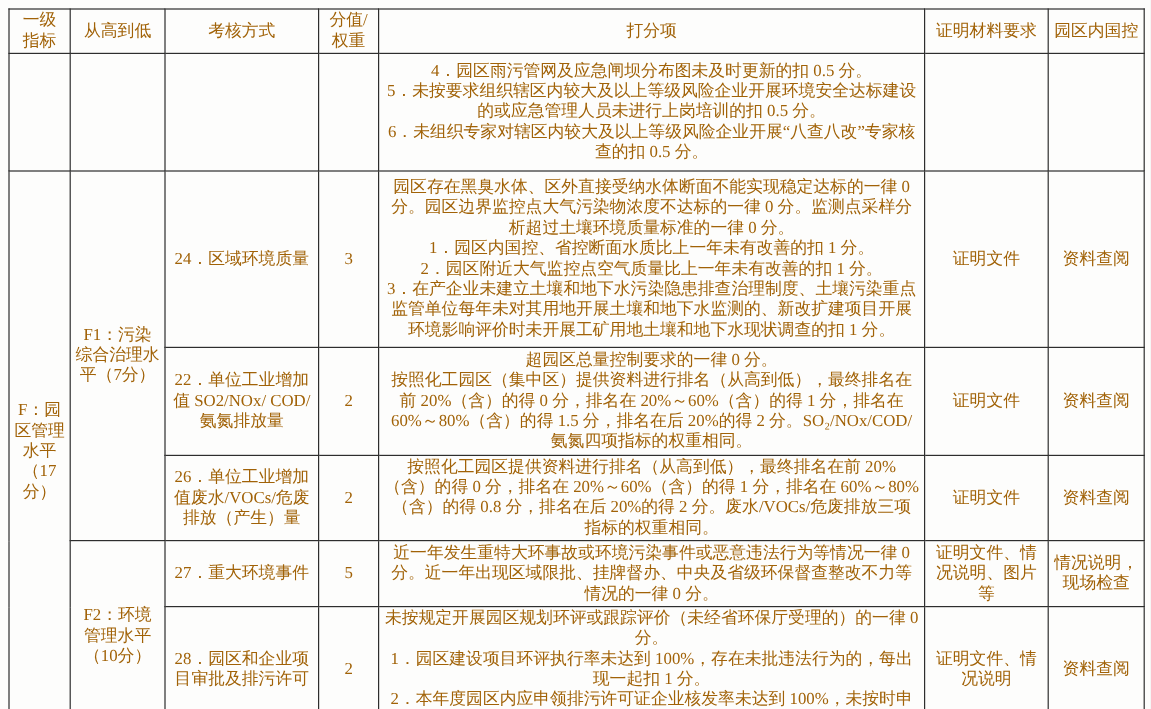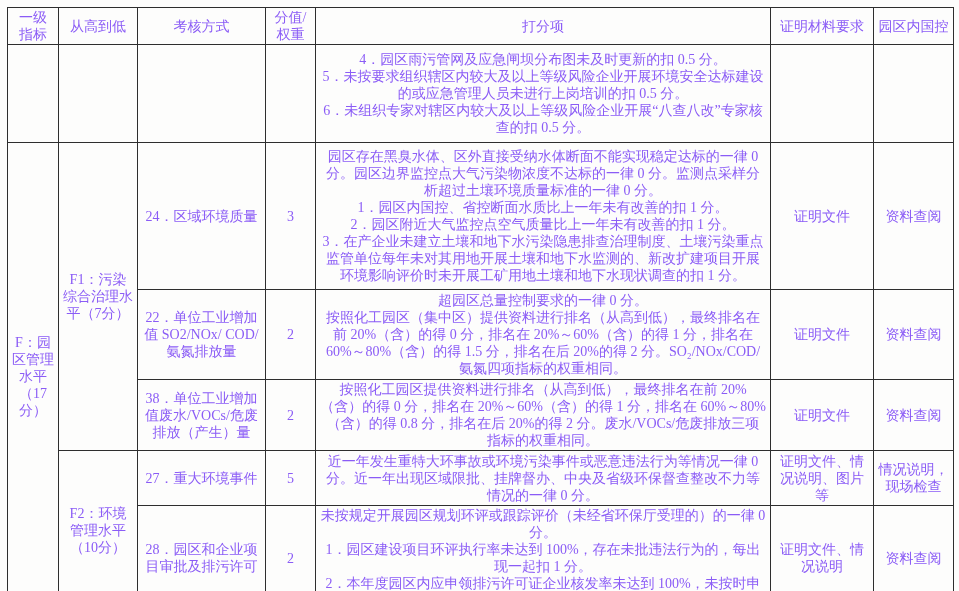--- a/index.html
+++ b/index.html
@@ -2,21 +2,21 @@
 <html><head>
 <meta charset="utf-8">
 <style>
   html, body { margin: 0; padding: 0; background: #e8e8e8; }
   .page {
     position: relative;
     width: 959px;
     height: 591px;
     background: #fdfdfc;
     font-family: "Liberation Serif", "DejaVu Serif", serif;
-    color: #8b5cf6;
+    color: #a16207;
     overflow: hidden;
   }
   table.grid {
     position: absolute;
     left: 7px;
     top: 7px;
     width: 946px;
     border-collapse: collapse;
     table-layout: fixed;
   }
@@ -109,21 +109,21 @@
     <tr style="height:90px">
       <td class="ind">22．单位工业增加值 SO2/NOx/ COD/氨氮排放量</td>
       <td class="score">2</td>
       <td class="scoring">超园区总量控制要求的一律 0 分。
 按照化工园区（集中区）提供资料进行排名（从高到低），最终排名在前 20%（含）的得 0 分，排名在 20%～60%（含）的得 1 分，排名在 60%～80%（含）的得 1.5 分，排名在后 20%的得 2 分。SO₂/NOx/COD/氨氮四项指标的权重相同。</td>
       <td class="ev">证明文件</td>
       <td class="me">资料查阅</td>
     </tr>
 
     <tr style="height:55px">
-      <td class="ind">38．单位工业增加值废水/VOCs/危废排放（产生）量</td>
+      <td class="ind">26．单位工业增加值废水/VOCs/危废排放（产生）量</td>
       <td class="score">2</td>
       <td class="scoring">按照化工园区提供资料进行排名（从高到低），最终排名在前 20%（含）的得 0 分，排名在 20%～60%（含）的得 1 分，排名在 60%～80%（含）的得 0.8 分，排名在后 20%的得 2 分。废水/VOCs/危废排放三项指标的权重相同。</td>
       <td class="ev">证明文件</td>
       <td class="me">资料查阅</td>
     </tr>
 
     <tr style="height:55px">
       <td class="lvl2" rowspan="2">F2：环境管理水平（10分）</td>
       <td class="ind">27．重大环境事件</td>
       <td class="score">5</td>

